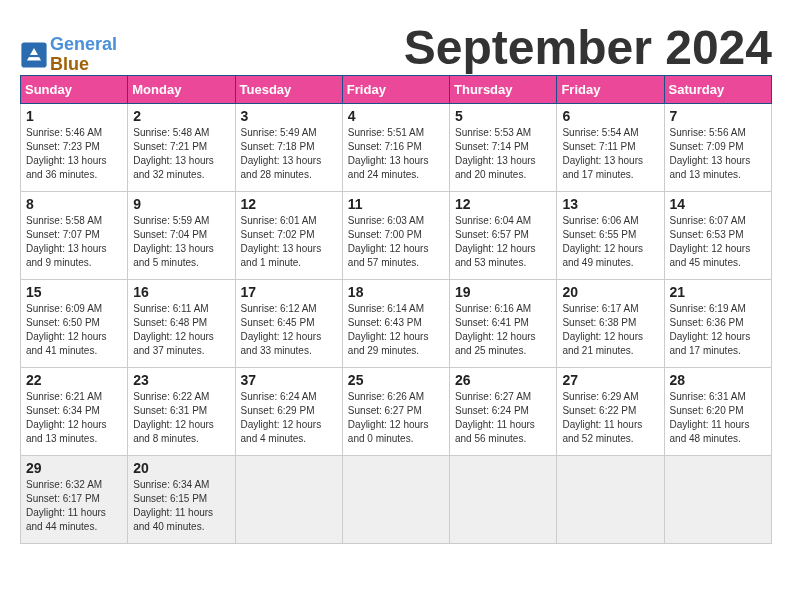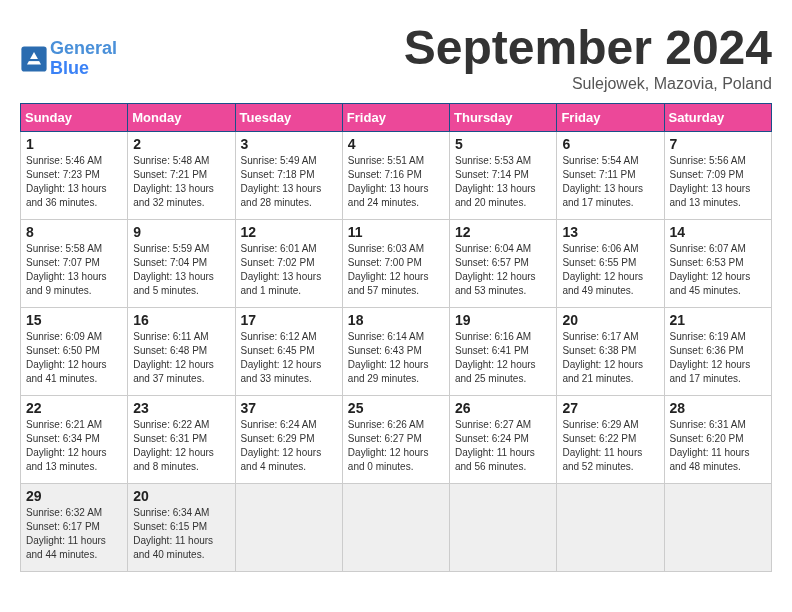--- a/index.html
+++ b/index.html
@@ -6,22 +6,21 @@
     body {
       font-family: Arial, sans-serif;
       background: #fff;
       width: 792px;
       min-height: 612px;
       padding: 20px;
     }
     .header-area {
       display: flex;
       justify-content: space-between;
-      align-items: center;
-      margin-bottom: 10px;
+      align-items: flex-end;
     }
     .logo {
       display: flex;
       align-items: center;
       margin-top: 5px;
     }
     .logo-text {
       font-size: 18px;
       font-weight: bold;
       color: #333;
@@ -100,26 +99,25 @@
 
 <div class="header-area">
   <div class="logo">
     <svg class="logo-icon" viewBox="0 0 40 40">
       <rect x="2" y="2" width="36" height="36" rx="4" fill="#2b6cb0"></rect>
       <polygon points="10,28 20,10 30,28" fill="white"></polygon>
       <rect x="12" y="20" width="16" height="3" fill="#2b6cb0"></rect>
     </svg>
     <div class="logo-text">
       <div><span>General</span></div>
-      <div><span style="color:#3b82f6">Blue</span></div>
+      <div><span style="color:#a16207">Blue</span></div>
     </div>
   </div>
   <div class="title-area">
     <div class="month-title">September 2024</div>
-    <div class="location">Sulejowek, Mazovia, Poland</div>
   </div>
 </div>
 
 <table class="calendar">
   <thead>
     <tr id="days-header">
         <th>Sunday</th>
         <th>Monday</th>
         <th>Tuesday</th>
         <th>Friday</th>

